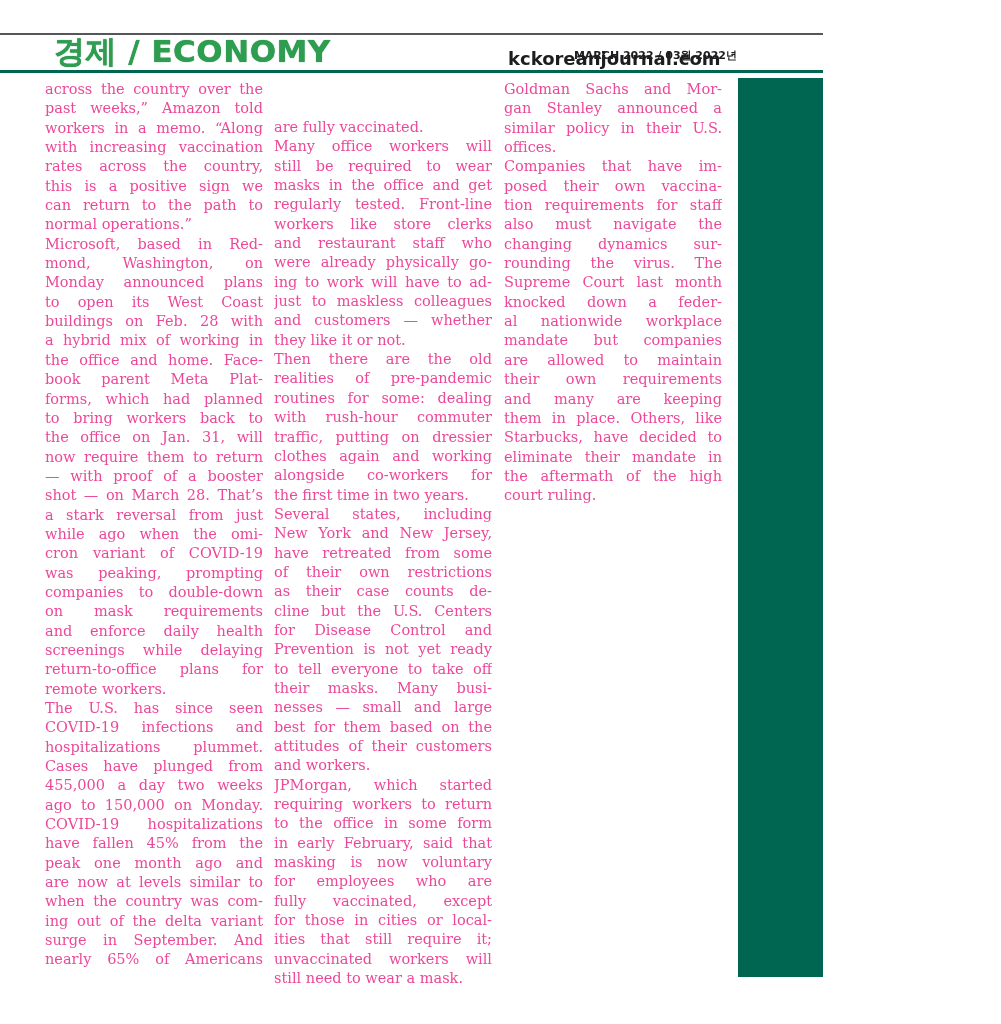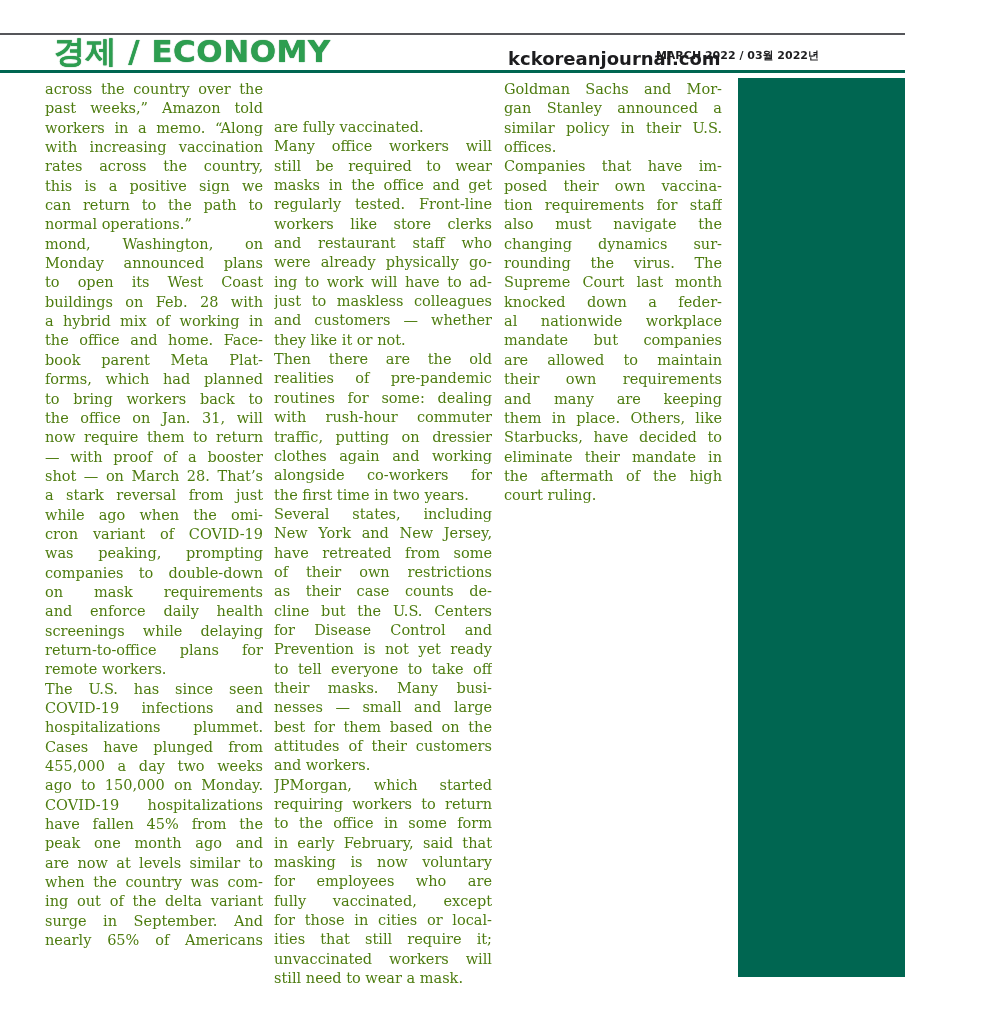--- a/index.html
+++ b/index.html
@@ -1,18 +1,18 @@
 <!DOCTYPE html>
 <html><head>
 <meta charset="utf-8">
 <style>
   html, body { margin: 0; padding: 0; background: #fff; }
   .page {
     position: relative;
-    width: 905px;
+    width: 823px;
     height: 1024px;
     background: #ffffff;
     font-family: "DejaVu Serif", serif;
     overflow: hidden;
   }
   
   .top-hairline {
     position: absolute; left: 0; top: 33px;
     width: 1001px; height: 2px; background: #55565a;
   }
@@ -43,21 +43,21 @@
   .page-number-box {
     position: absolute; left: 920px; top: 39px;
     width: 43px; height: 37px; background: #006651;
     display: flex; align-items: center; justify-content: center;
     font-family: "DejaVu Sans", sans-serif;
     font-weight: bold; font-size: 19px; color: #ffffff; margin-left: 22px;
   }
   
   .column {
     position: absolute; top: 80px; width: 218px;
-    color: #4d7c0f;
+    color: #ec4899;
     font-size: 14.5px; line-height: 19.35px;
   }
   #col-1 { left: 45px; }
   #col-2 { left: 274px; margin-top: 38px; }
   #col-3 { left: 504px; }
   .paragraph { margin: 0; }
   .line {
     text-align: justify;
     text-align-last: justify;
     white-space: normal;
@@ -97,20 +97,21 @@
         <div class="line">across the country over the</div>
         <div class="line">past weeks,” Amazon told</div>
         <div class="line">workers in a memo. “Along</div>
         <div class="line">with increasing vaccination</div>
         <div class="line">rates across the country,</div>
         <div class="line">this is a positive sign we</div>
         <div class="line">can return to the path to</div>
         <div class="line para-end">normal operations.”</div>
       </div>
       <div class="paragraph">
+        <div class="line">Microsoft, based in Red-</div>
         <div class="line">mond, Washington, on</div>
         <div class="line">Monday announced plans</div>
         <div class="line">to open its West Coast</div>
         <div class="line">buildings on Feb. 28 with</div>
         <div class="line">a hybrid mix of working in</div>
         <div class="line">the office and home. Face-</div>
         <div class="line">book parent Meta Plat-</div>
         <div class="line">forms, which had planned</div>
         <div class="line">to bring workers back to</div>
         <div class="line">the office on Jan. 31, will</div>

